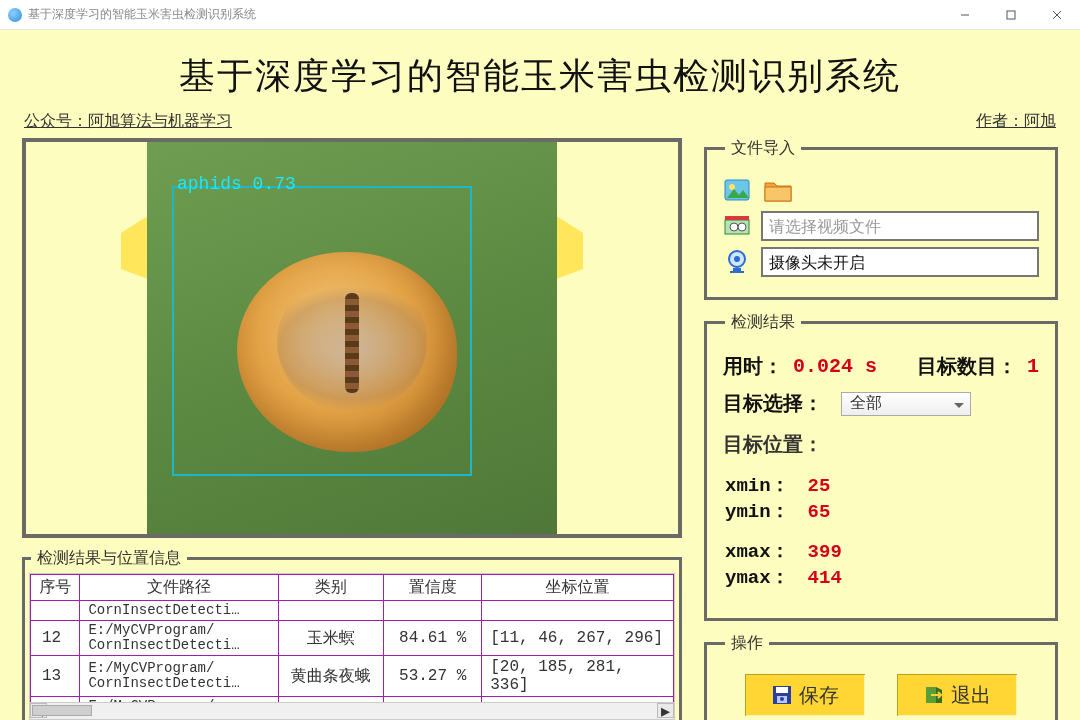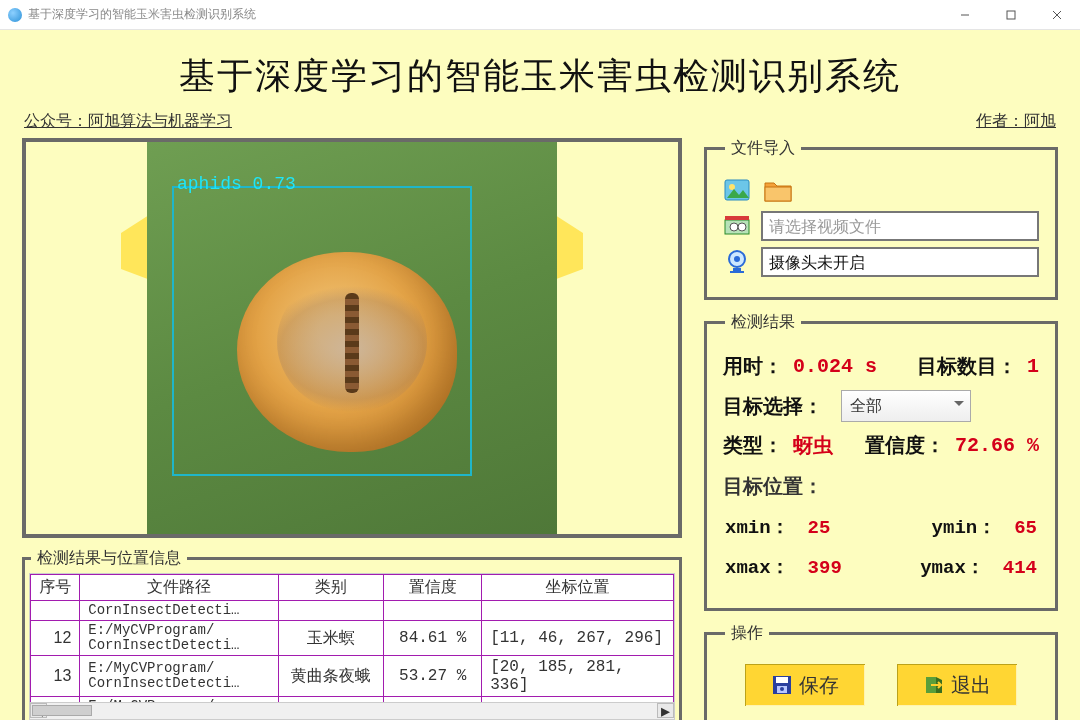--- a/index.html
+++ b/index.html
@@ -128,31 +128,31 @@
   .folder-btn { width: 34px; height: 30px; display:flex; align-items:center; justify-content:center;}
 
   
   .det-row { display: flex; align-items: center; margin: 10px 0; font-size: 20px; font-weight:bold; }
   .det-row .lbl { color:#111; }
   .det-row .val-red { color: #d4001a; margin-left: 10px; font-family:"Courier New",monospace;}
   .det-row .val-red.cn { font-family:"SimSun",serif; }
   .det-row.pair { justify-content: space-between; }
   .det-row .group { display:flex; align-items:center; }
   .select-box {
-    width: 130px; height: 32px; border: 1px solid #aaa;
+    width: 130px; height: 24px; border: 1px solid #aaa;
     background: linear-gradient(#fff,#eee); font-size: 16px;
     display:flex; align-items:center; padding:0 8px; margin-left: 18px;
     font-weight:normal; position:relative;
   }
   .select-box::after {
     content:""; position:absolute; right:6px; top:10px;
     border:5px solid transparent; border-top-color:#666;
   }
   .pos-title { font-size:20px; font-weight:bold; margin:14px 0 8px 0; }
-  .pos-row { display:flex; justify-content: space-between; margin: 14px 2px; font-size:19px; font-weight:bold;}
+  .pos-row { display:flex; justify-content: space-between; margin: 14px 2px; font-size:19px; font-weight:bold;flex-direction:column;}
   .pos-row .k { color:#111; font-family:"Courier New",monospace;}
   .pos-row .v { color:#d4001a; margin-left:18px; font-family:"Courier New",monospace;}
 
   
   .actions-body { display:flex; justify-content: space-around; padding: 10px 6px 6px 6px;}
   .act-btn {
     width: 120px; height: 42px; background: #ffd633;
     display:flex; align-items:center; justify-content:center; gap:6px;
     font-size:20px; font-family:"SimSun",serif;
     box-shadow: 1px 1px 0 #bba21a inset, -1px -1px 0 #fff3b0 inset;
@@ -161,21 +161,21 @@
   
   .table-wrap { margin-top: 10px; }
   .table-wrap fieldset { padding: 4px; }
   .table-scroll {
     height: 130px; overflow: hidden; background:#fff; border:1px solid #ccc;
     position:relative;
   }
   table { width:100%; border-collapse: collapse; font-size:16px; }
   th, td { border:1px solid #a21caf; padding: 2px 8px; font-family:"SimSun","Courier New",monospace; }
   th { font-weight:normal; background:#fff; height:26px; }
-  td.num { text-align:right; width:50px; font-family:Liberation Sans, sans-serif;padding-left:11px;}
+  td.num { text-align:left; width:50px; font-family:Liberation Mono, monospace;padding-left:11px;}
   td.path { font-family:Liberation Mono, monospace; font-size:14px; line-height:15px; width:200px;margin-top:36px;}
   td.cls { text-align:center; width:110px;}
   td.conf { text-align:center; width:100px; font-family:"Courier New",monospace;}
   td.coord { font-family:"Courier New",monospace; width:200px;}
   .hscroll { height:17px; background:#f0f0f0; border:1px solid #ccc; border-top:none; position:relative;}
   .hscroll .thumb { position:absolute; left:2px; top:2px; width:60px; height:11px; background:#cfcfcf; border:1px solid #aaa;}
   .hscroll .arr { position:absolute; top:0; width:17px; height:15px; background:#e9e9e9; border:1px solid #bbb; display:flex;align-items:center;justify-content:center;}
   .hscroll .arr.l{left:0;} .hscroll .arr.r{right:0;}
 </style>
 </head>
@@ -338,30 +338,20 @@
           </div>
         </div>
 
         <div class="det-row">
           <span class="lbl">目标选择：</span>
           <div class="select-box">
             <span>全部</span>
           </div>
         </div>
 
-        <div class="det-row pair">
-          <div class="group">
-            <span class="lbl">类型：</span>
-            <span class="val-red cn">蚜虫</span>
-          </div>
-          <div class="group">
-            <span class="lbl">置信度：</span>
-            <span class="val-red">72.66 %</span>
-          </div>
-        </div>
 
         <div class="pos-title">目标位置：</div>
 
         <div class="pos-row">
           <div class="group"><span class="k">xmin：</span><span class="v">25</span></div>
           <div class="group"><span class="k">ymin：</span><span class="v">65</span></div>
         </div>
         <div class="pos-row">
           <div class="group"><span class="k">xmax：</span><span class="v">399</span></div>
           <div class="group"><span class="k">ymax：</span><span class="v">414</span></div>

